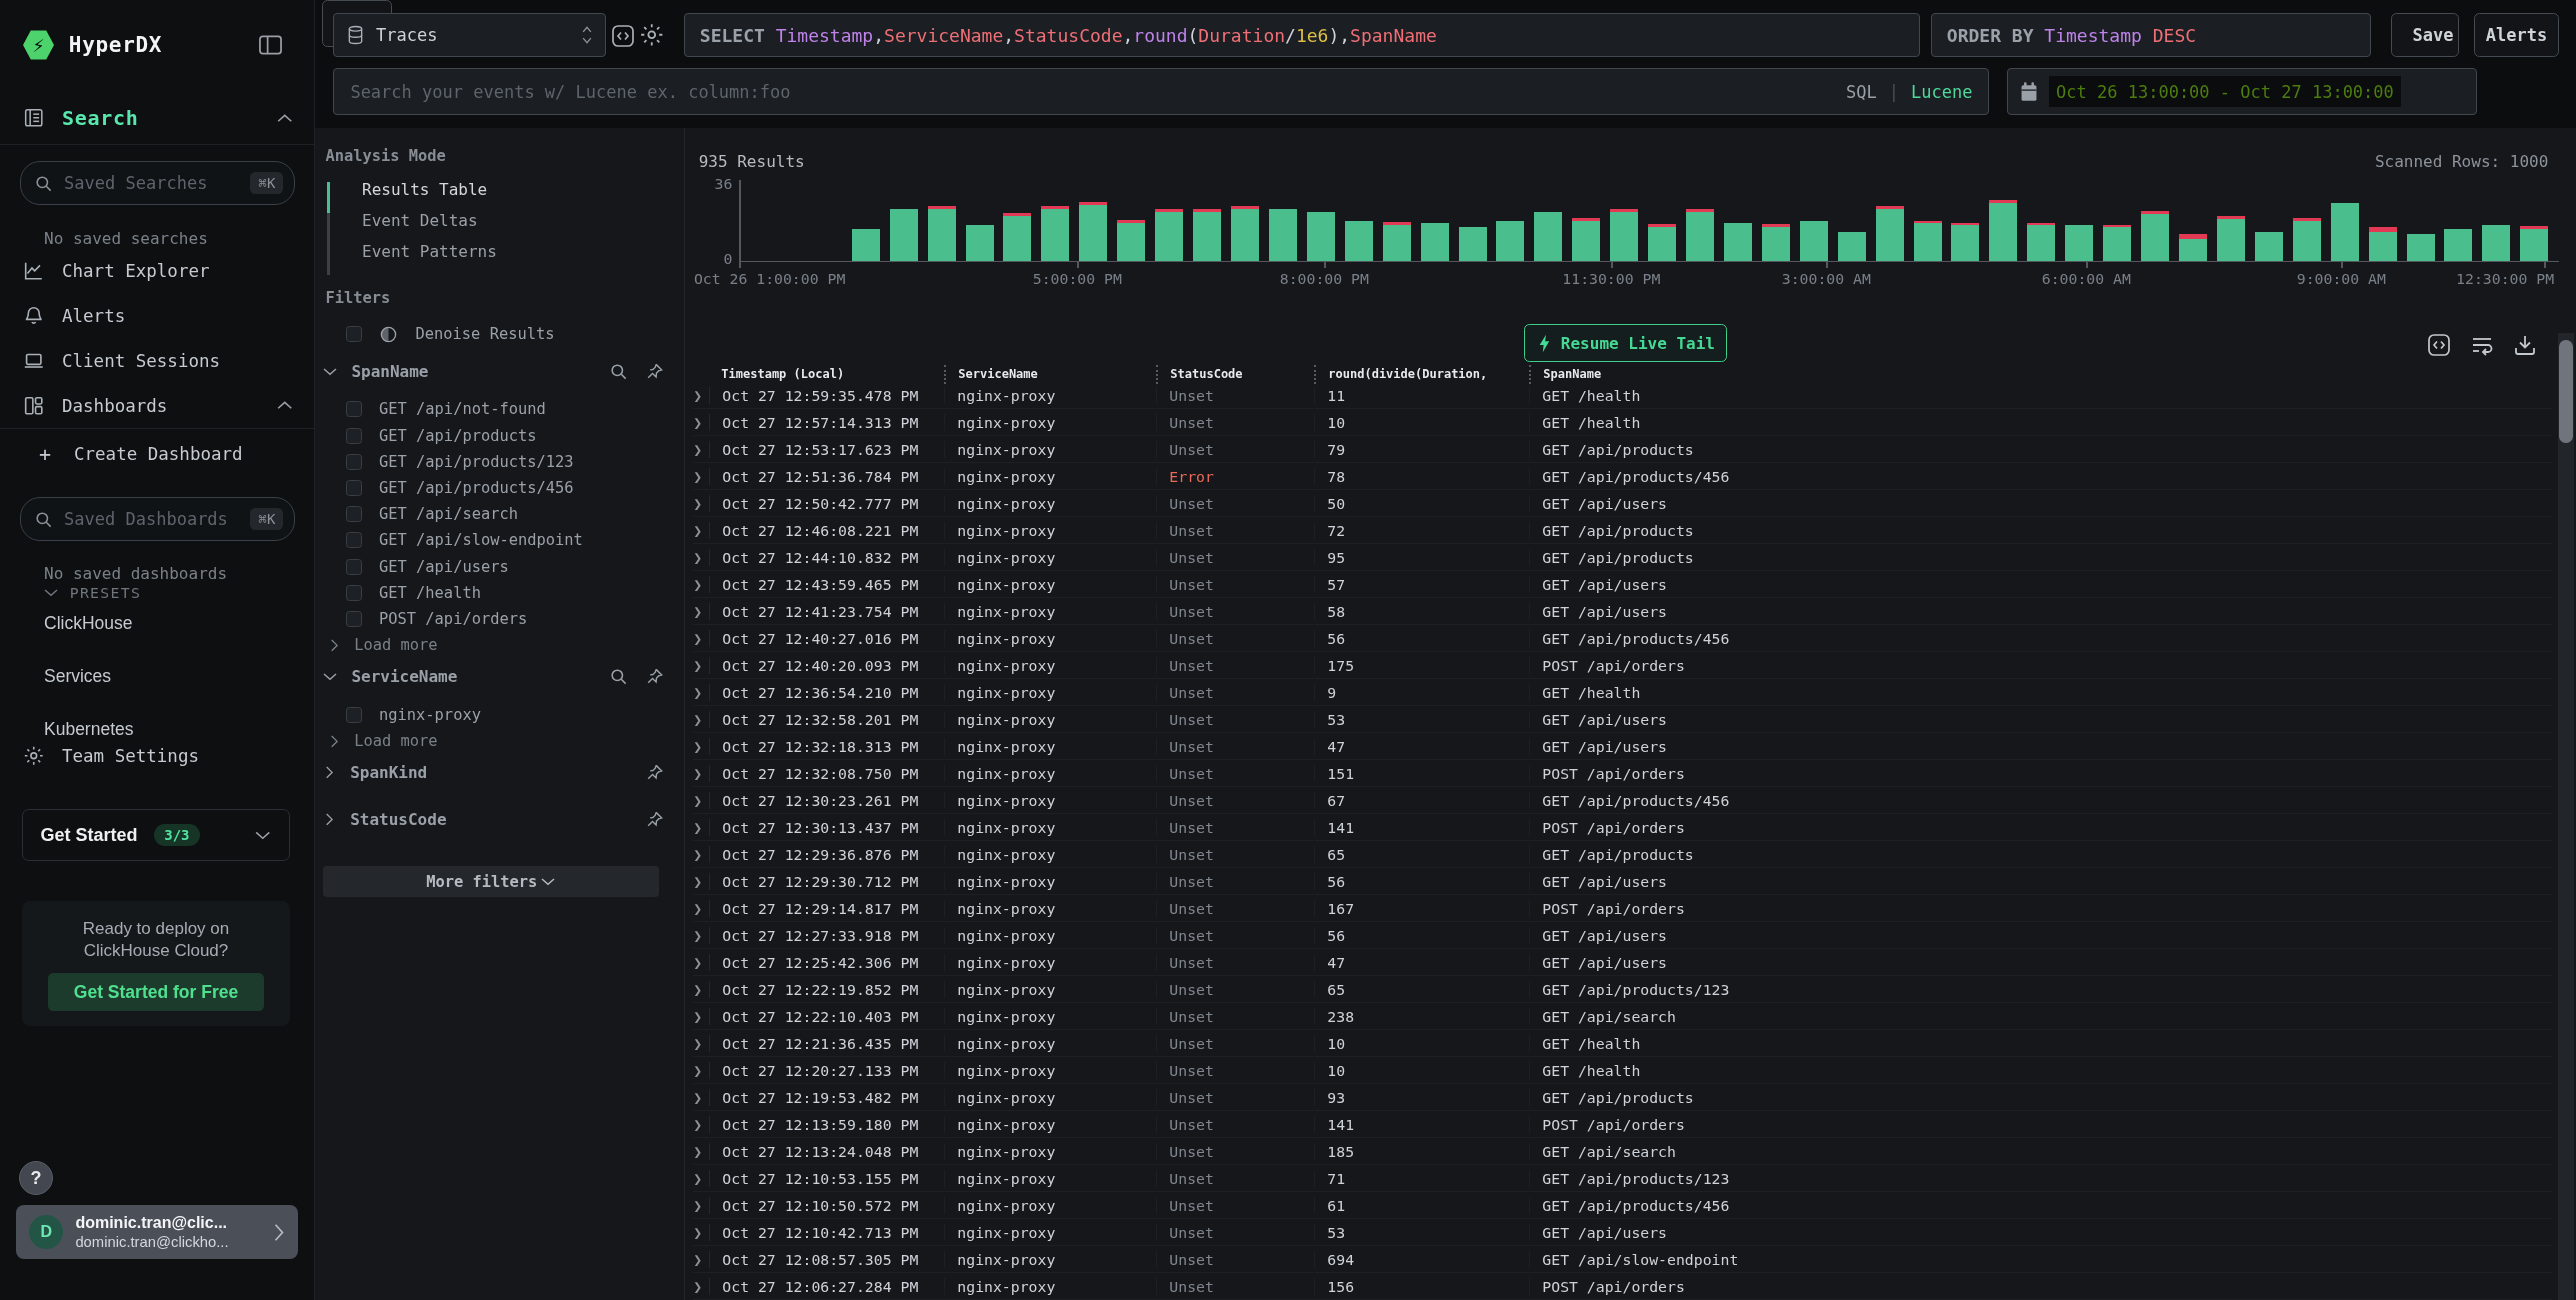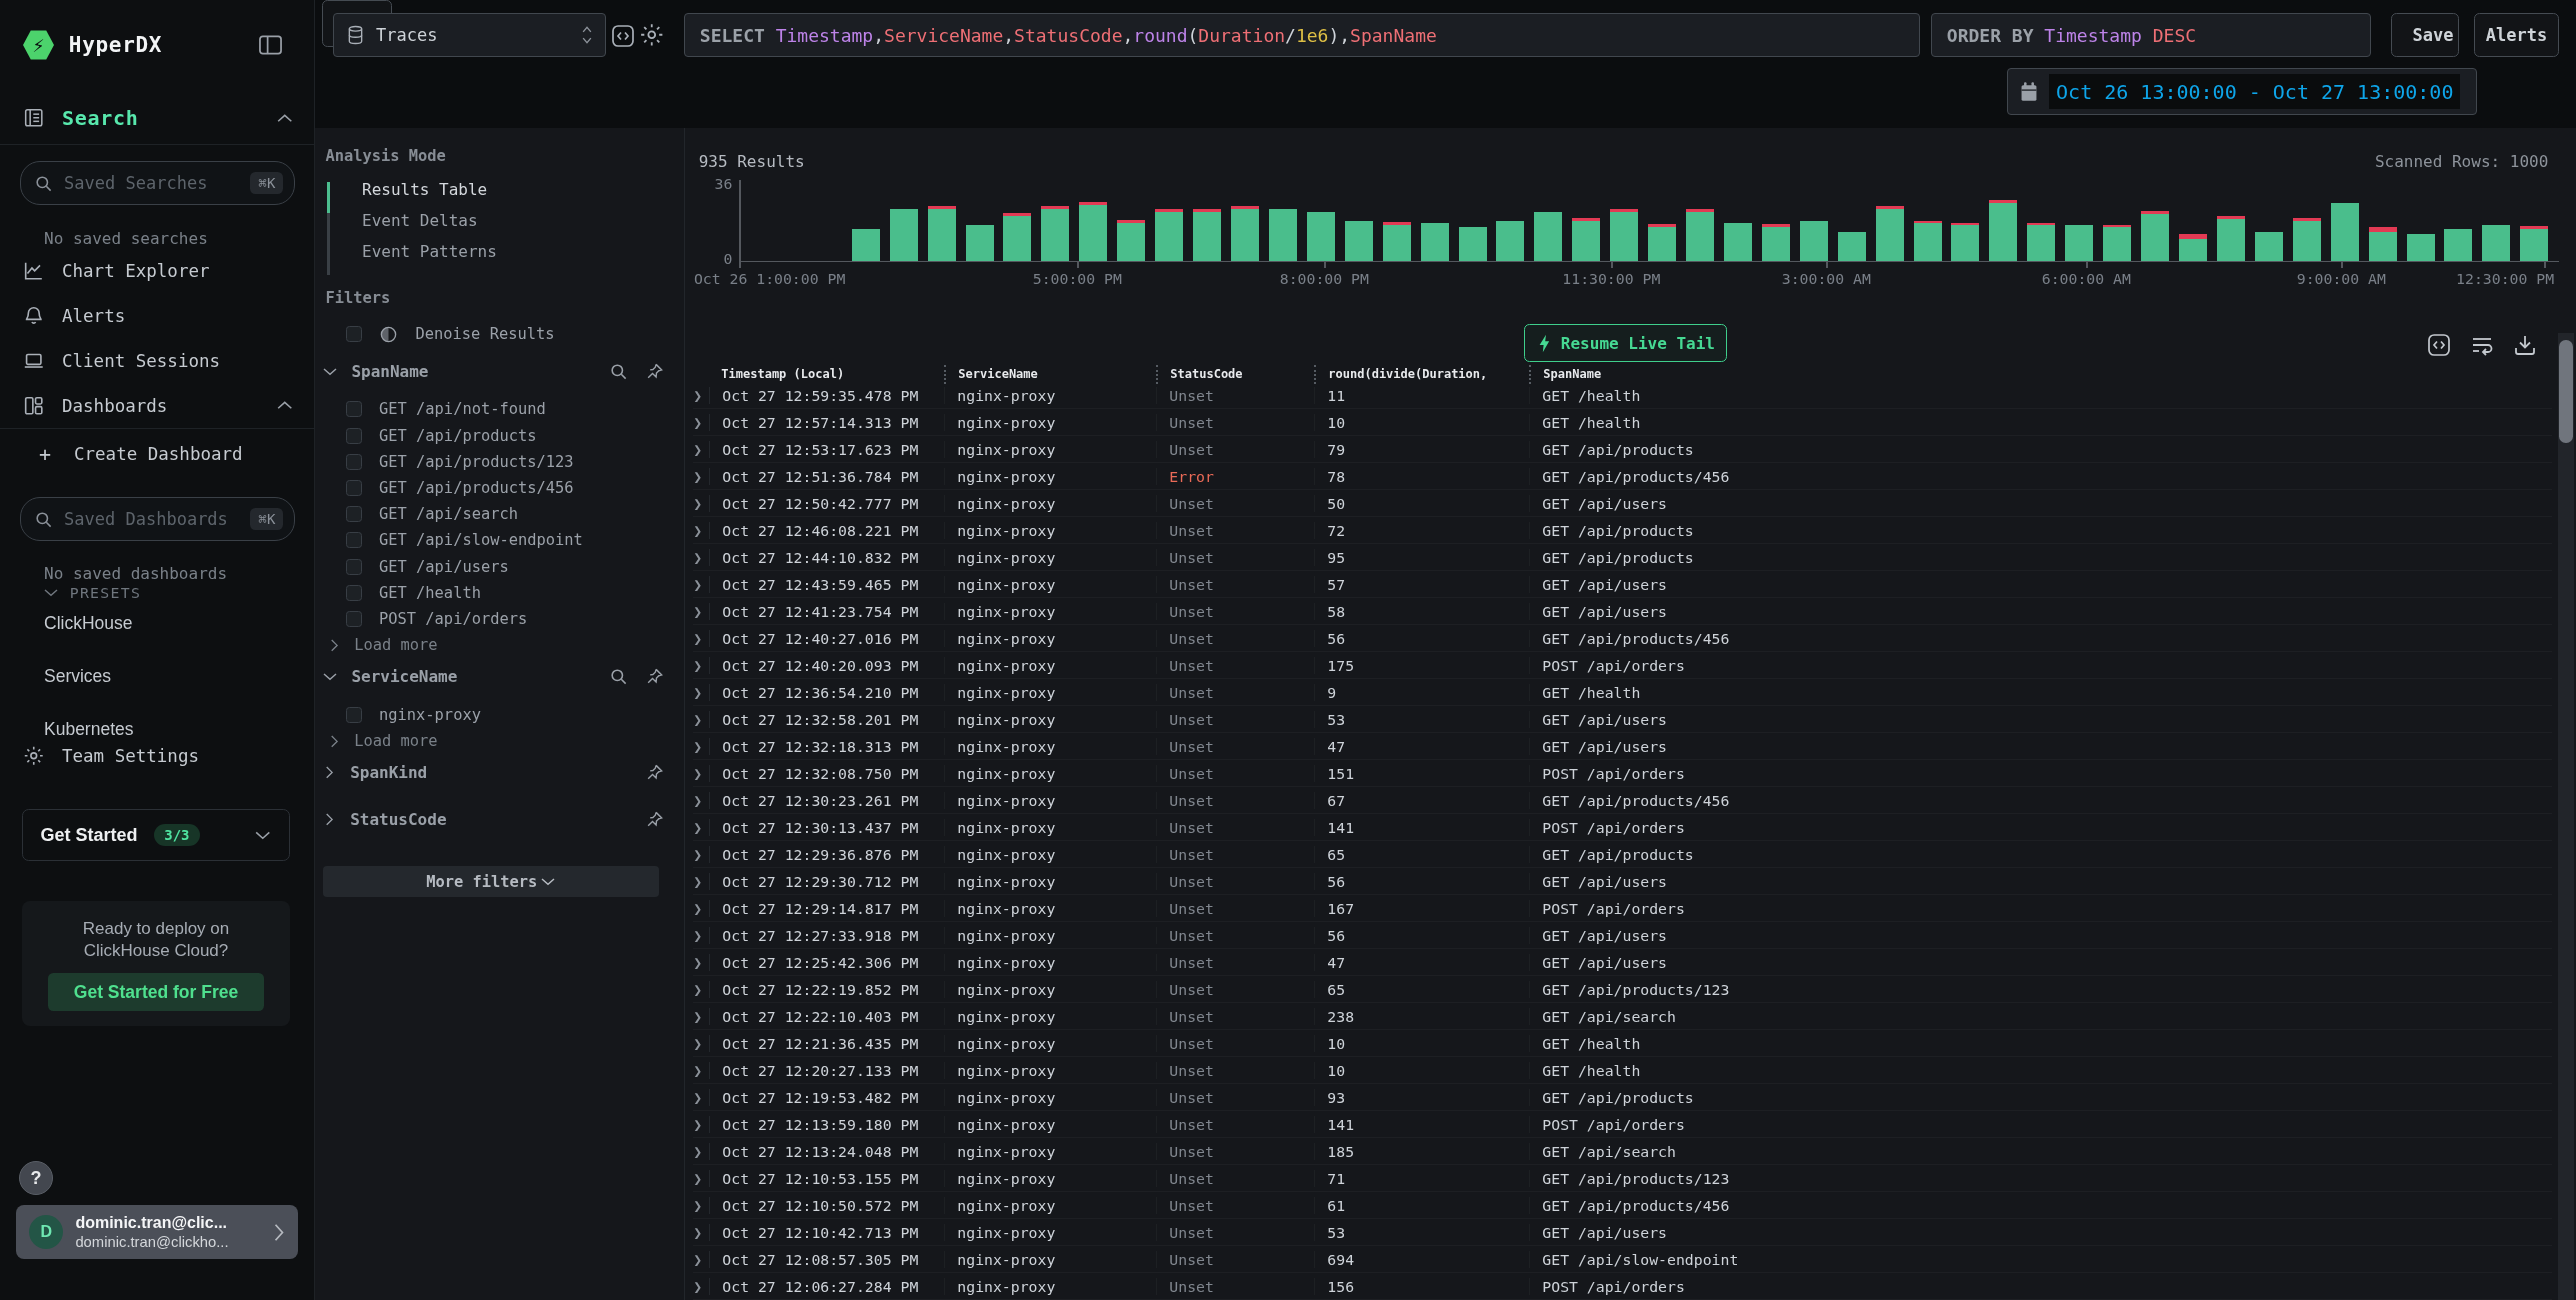--- a/index.html
+++ b/index.html
@@ -83,21 +83,21 @@
   #alerts-btn { left:2152px; width:85px; }
   #search-row-input { left:11.4px; top:68px; width:1656px; height:47px; padding:0 16px; }
   #search-row-input input { flex:1; background:transparent; border:none; outline:none; color:#c9ced4;
             font-size:17px; font-family:inherit; }
   #search-row-input input::placeholder { color:#5d646b; }
   #lang-toggle { display:flex; gap:12px; align-items:center; font-size:17px; }
   #lang-sql { color:#9aa0a8; }
   #lang-sep { color:#4a4f55; }
   #lang-lucene { color:#4fd99b; }
   #date-box { left:1685px; top:68px; width:470px; height:47px; padding:0 10.7px; gap:10.7px; }
-  #date-text { background:#0a0c0d; color:#0ea5e9; font-size:20px; padding:5.4px 6.7px; white-space:nowrap; }
+  #date-text { background:#0a0c0d; color:#4d7c0f; font-size:17px; padding:5.4px 6.7px; white-space:nowrap; }
   #play-btn { left:2171px; top:68px; width:70px; height:47px; background:#121417;
               border:1.3px solid #454b52; border-radius:5.4px; display:flex; align-items:center; justify-content:center;
               color:#c9ced4; }
 
   
   #content { position:absolute; left:315px; top:128px; width:2261px; height:1173px; background:#15171b; }
 
   
   #fpanel { position:absolute; left:6.7px; top:0; width:362px; height:1173px; }
   .flabel { position:absolute; left:3.4px; font-size:15.4px; font-weight:bold; color:#878d95; }
@@ -344,20 +344,28 @@
     </div>
     <div id="sql-input" class="tb-box">
         <span id="sql-query"><span class="tok-kw">SELECT </span><span class="tok-fn">Timestamp</span><span class="tok-p">,</span><span class="tok-id">ServiceName</span><span class="tok-p">,</span><span class="tok-id">StatusCode</span><span class="tok-p">,</span><span class="tok-fn">round</span><span class="tok-p">(</span><span class="tok-id">Duration</span><span class="tok-p">/</span><span class="tok-num">1e6</span><span class="tok-p">)</span><span class="tok-p">,</span><span class="tok-id">SpanName</span></span>
       </div>
     <div id="orderby-input" class="tb-box">
         <span id="order-by-query"><span class="tok-kw">ORDER BY </span><span class="tok-fn">Timestamp</span><span class="tok-p"> </span><span class="tok-id">DESC</span></span>
       </div>
     <button id="save-btn" class="tb-btn">Save</button>
     <button id="alerts-btn" class="tb-btn">Alerts</button>
 
+    <div id="search-row-input" class="tb-box">
+      <input placeholder="Search your events w/ Lucene ex. column:foo" style="">
+      <div id="lang-toggle">
+        <span id="lang-sql">SQL</span>
+        <span id="lang-sep">|</span>
+        <span id="lang-lucene">Lucene</span>
+      </div>
+    </div>
     <div id="date-box" class="tb-box">
       <svg width="20" height="21.5" viewBox="0 0 24 26" fill="#9aa0a8">
           <rect x="3" y="5" width="18" height="19" rx="2"></rect>
           <rect x="6" y="1.5" width="3" height="6" rx="1.2"></rect>
           <rect x="15" y="1.5" width="3" height="6" rx="1.2"></rect>
           <line x1="3" y1="11" x2="21" y2="11" stroke="#1b1e23" stroke-width="1.6"></line>
         </svg>
       <span id="date-text">Oct 26 13:00:00 - Oct 27 13:00:00</span>
     </div>
     <div id="play-btn">

